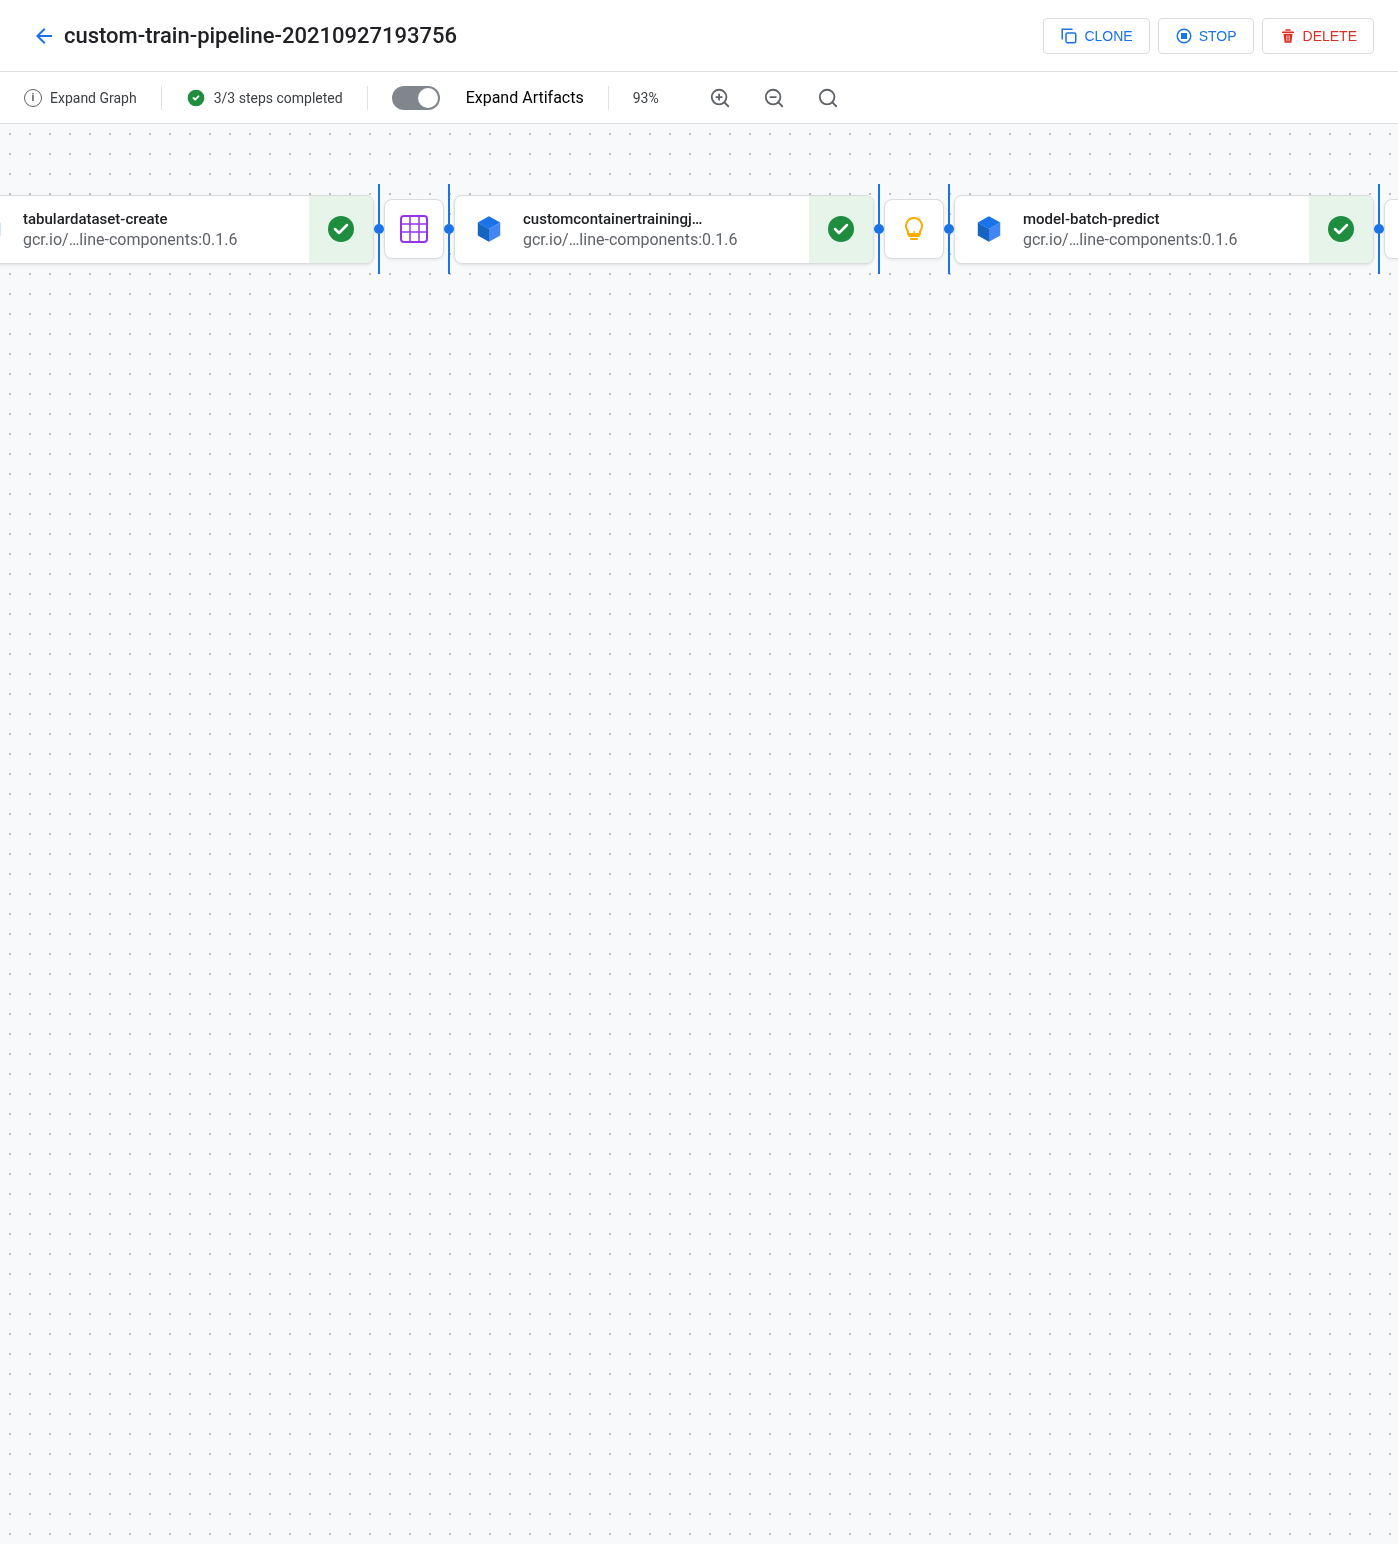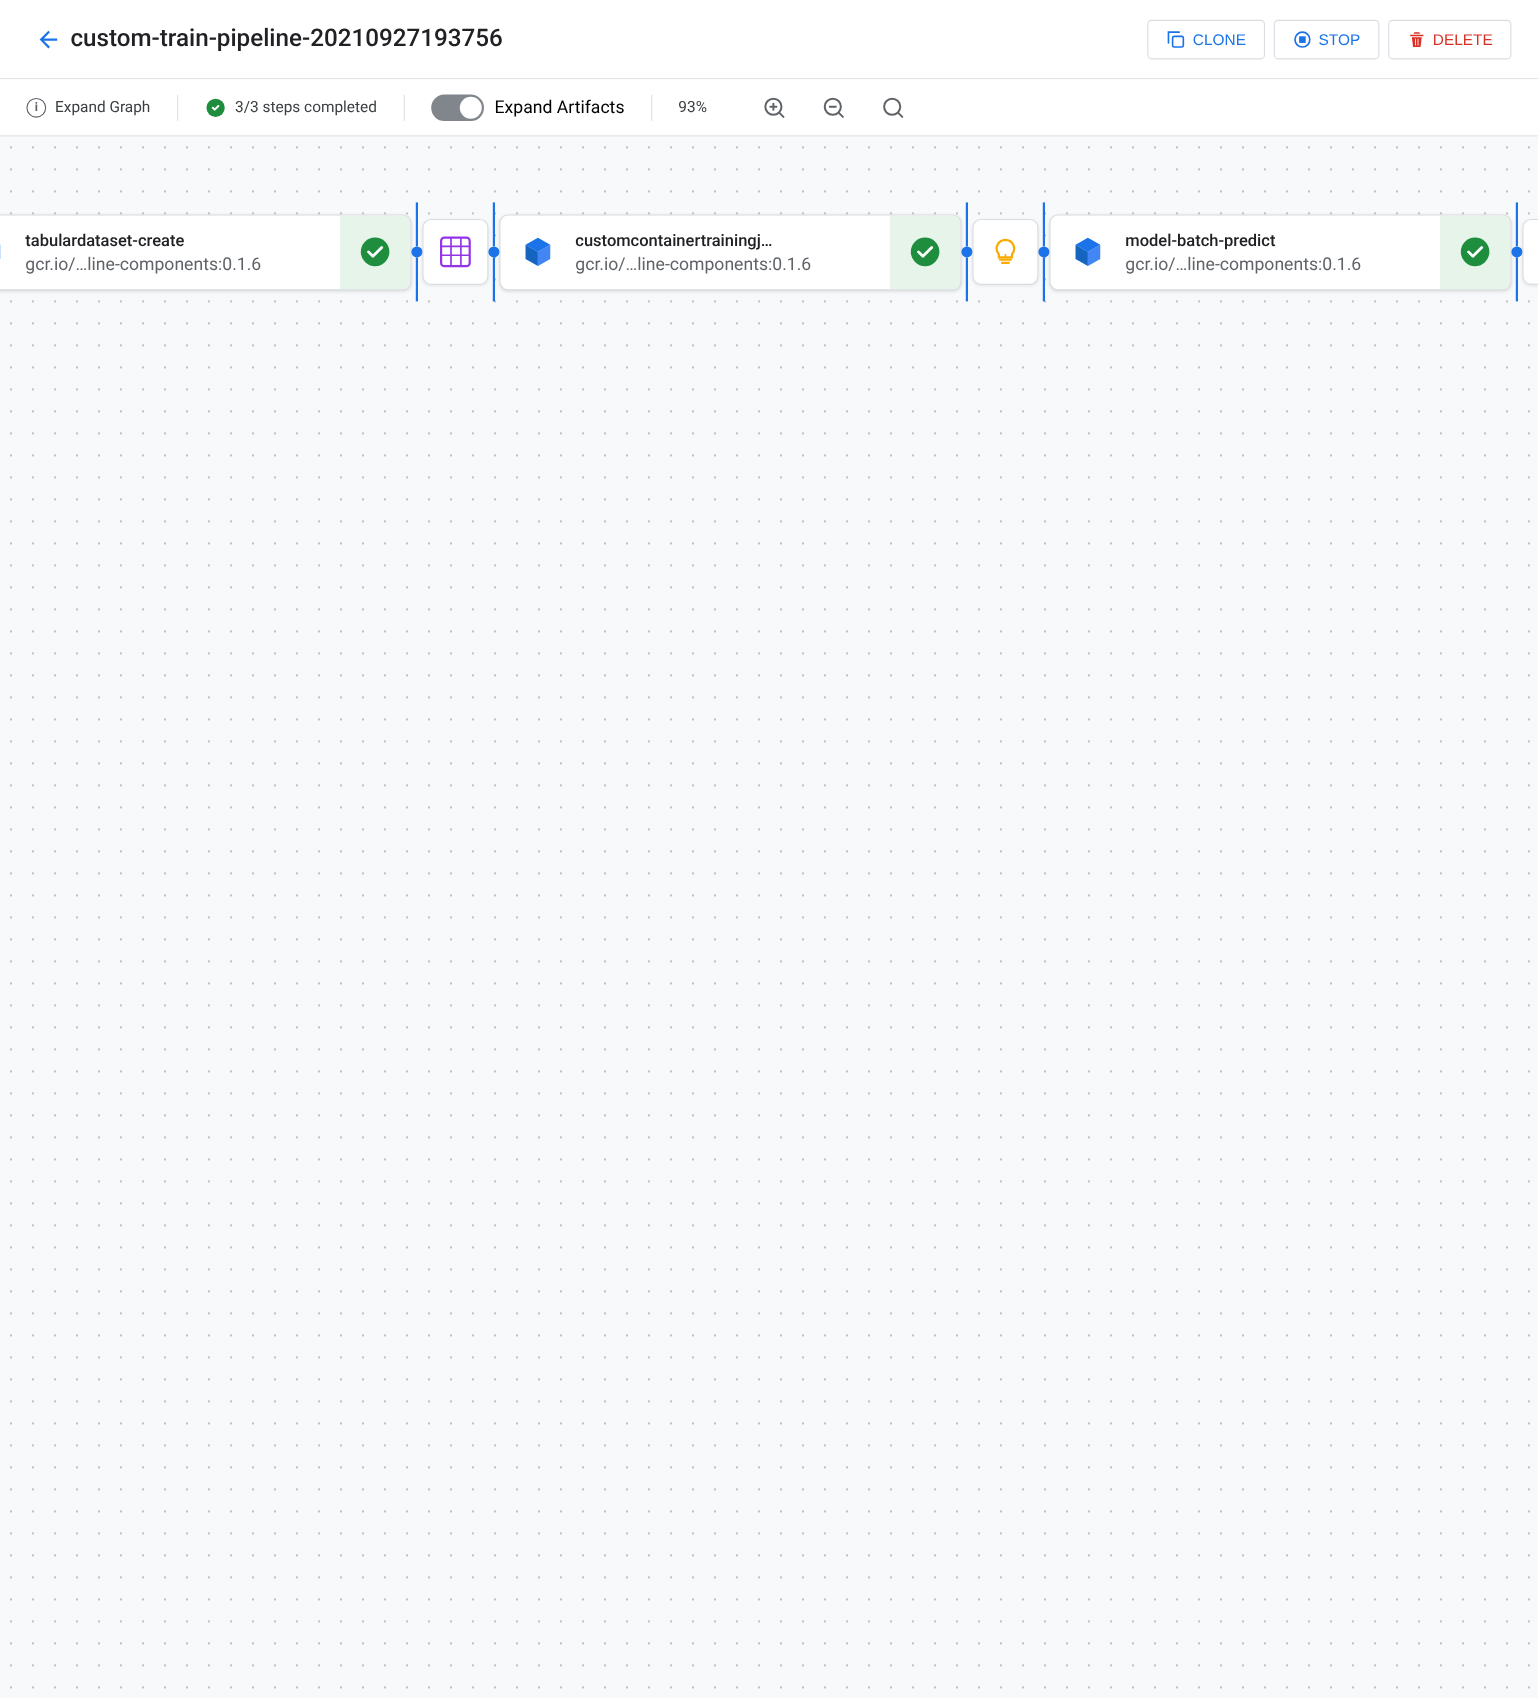--- a/index.html
+++ b/index.html
@@ -77,21 +77,21 @@
       cursor: pointer;
     }
     .toolbar-divider {
       width: 1px;
       height: 24px;
       background: #e0e0e0;
     }
     .toggle-container {
       display: flex;
       align-items: center;
-      gap: 10px;
+      gap: 26px;
     }
     .toggle {
       width: 48px;
       height: 24px;
       background: #80868b;
       border-radius: 12px;
       position: relative;
       cursor: pointer;
     }
     .toggle::after {

